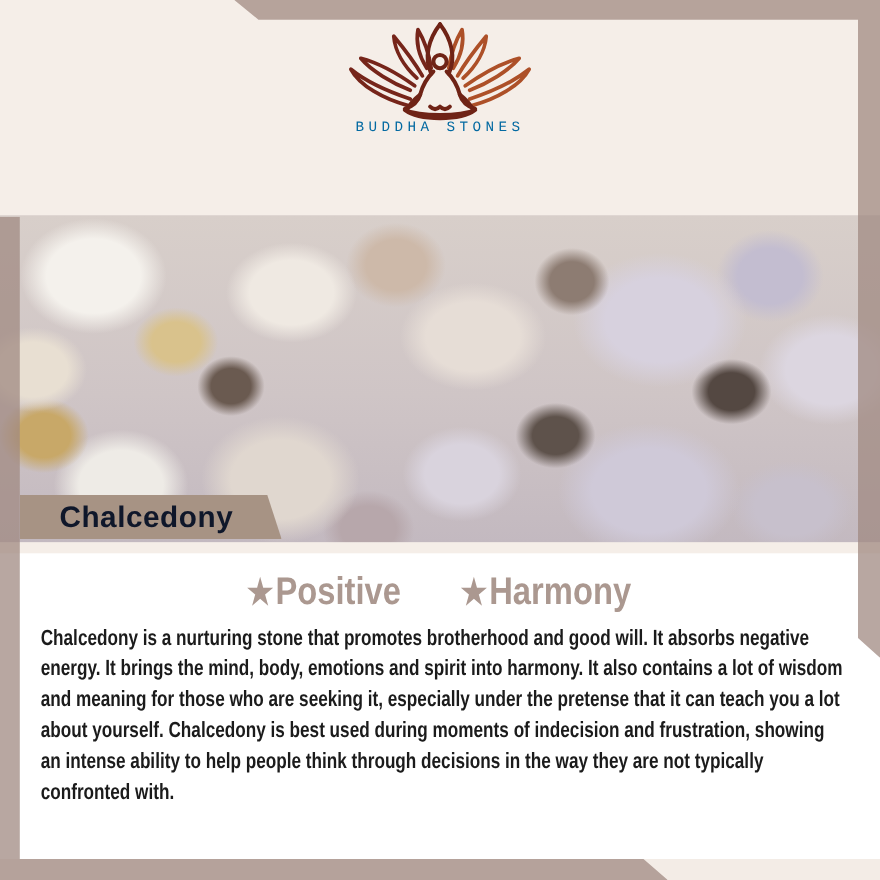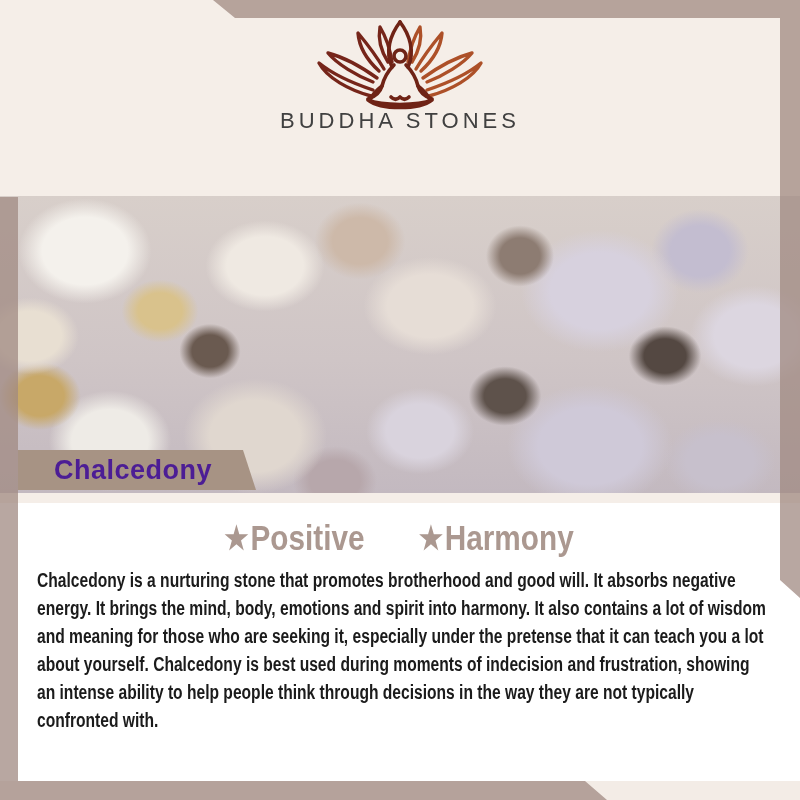--- a/index.html
+++ b/index.html
@@ -4,22 +4,22 @@
 <style>
   html,body{margin:0;padding:0;background:#ddd;}
   .canvas{
     position:relative;width:800px;height:800px;overflow:hidden;
     background:#f5eee8;font-family:"Liberation Sans",sans-serif;
   }
   
   .logo{position:absolute;left:315px;top:18px;width:170px;height:95px;}
   .brand-name{
     position:absolute;left:0;right:0;top:108px;text-align:center;
-    font-family:Liberation Sans, sans-serif;font-size:22px;letter-spacing:4px;
-    color:#404040;
+    font-family:Liberation Mono, monospace;font-size:13px;letter-spacing:4px;
+    color:#0369a1;
   }
   
   .title-panel{
     position:absolute;left:163px;top:143px;width:475px;height:53px;
     background:#fdfbf8;display:flex;align-items:center;justify-content:center;
   }
   .title-text{
     font-size:44px;font-weight:bold;color:#a59190;white-space:nowrap;
     display:inline-block;transform:scaleX(.74);letter-spacing:0;
   }
@@ -50,21 +50,21 @@
       radial-gradient(80px 60px at 720px 265px,#c7c0cc 0 42%,rgba(199,192,204,0) 70%),
       linear-gradient(180deg,#d8cfca 0%,#cfc5c6 55%,#c3b9c0 100%);
   }
   
   .stone-band{
     position:absolute;left:18px;top:450px;width:240px;height:40px;
     background:#a79384;
     clip-path:polygon(0 0,225px 0,238px 100%,0 100%);
     display:flex;align-items:center;padding-left:36px;box-sizing:border-box;
   }
-  .stone-band span{color:#4c1d95;font-weight:bold;font-size:27px;letter-spacing:.5px;}
+  .stone-band span{color:#0f172a;font-weight:bold;font-size:27px;letter-spacing:.5px;}
   
   .features{
     position:absolute;left:0;right:0;top:518px;
     display:flex;justify-content:center;gap:28px;
   }
   .feature{
     display:flex;align-items:center;color:#ab9890;font-weight:bold;
     font-size:35px;transform:scaleX(.85);white-space:nowrap;
   }
   .star{font-size:32px;margin-right:2px;}

